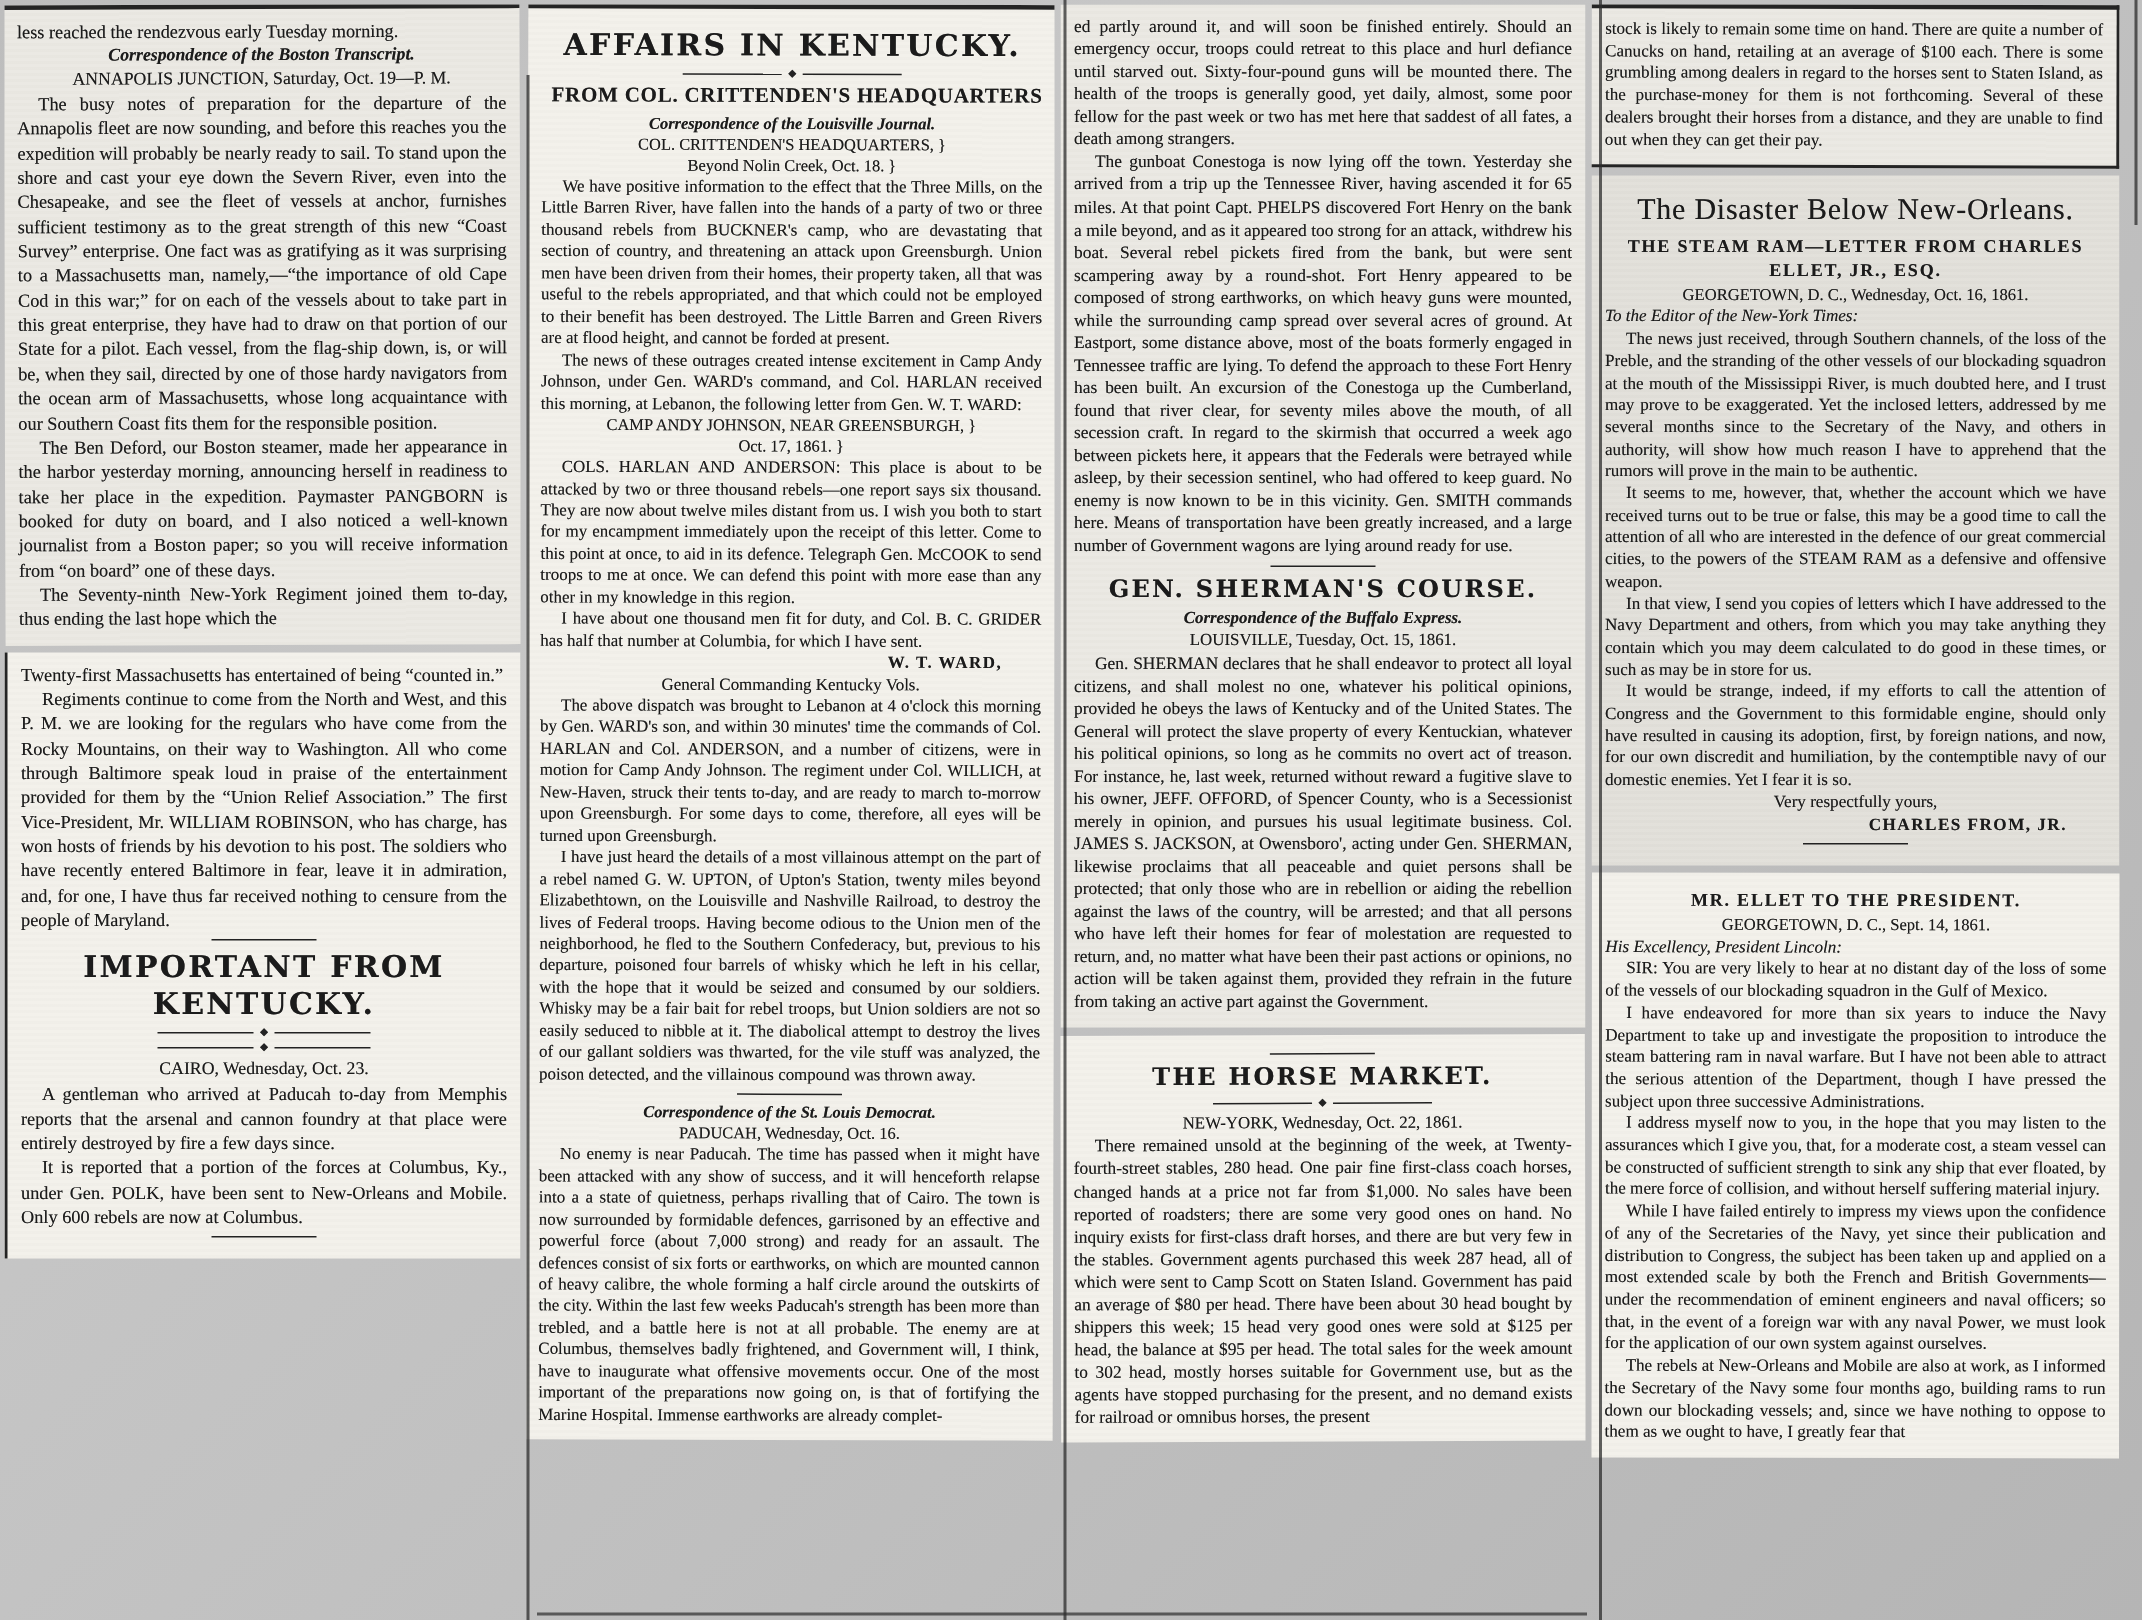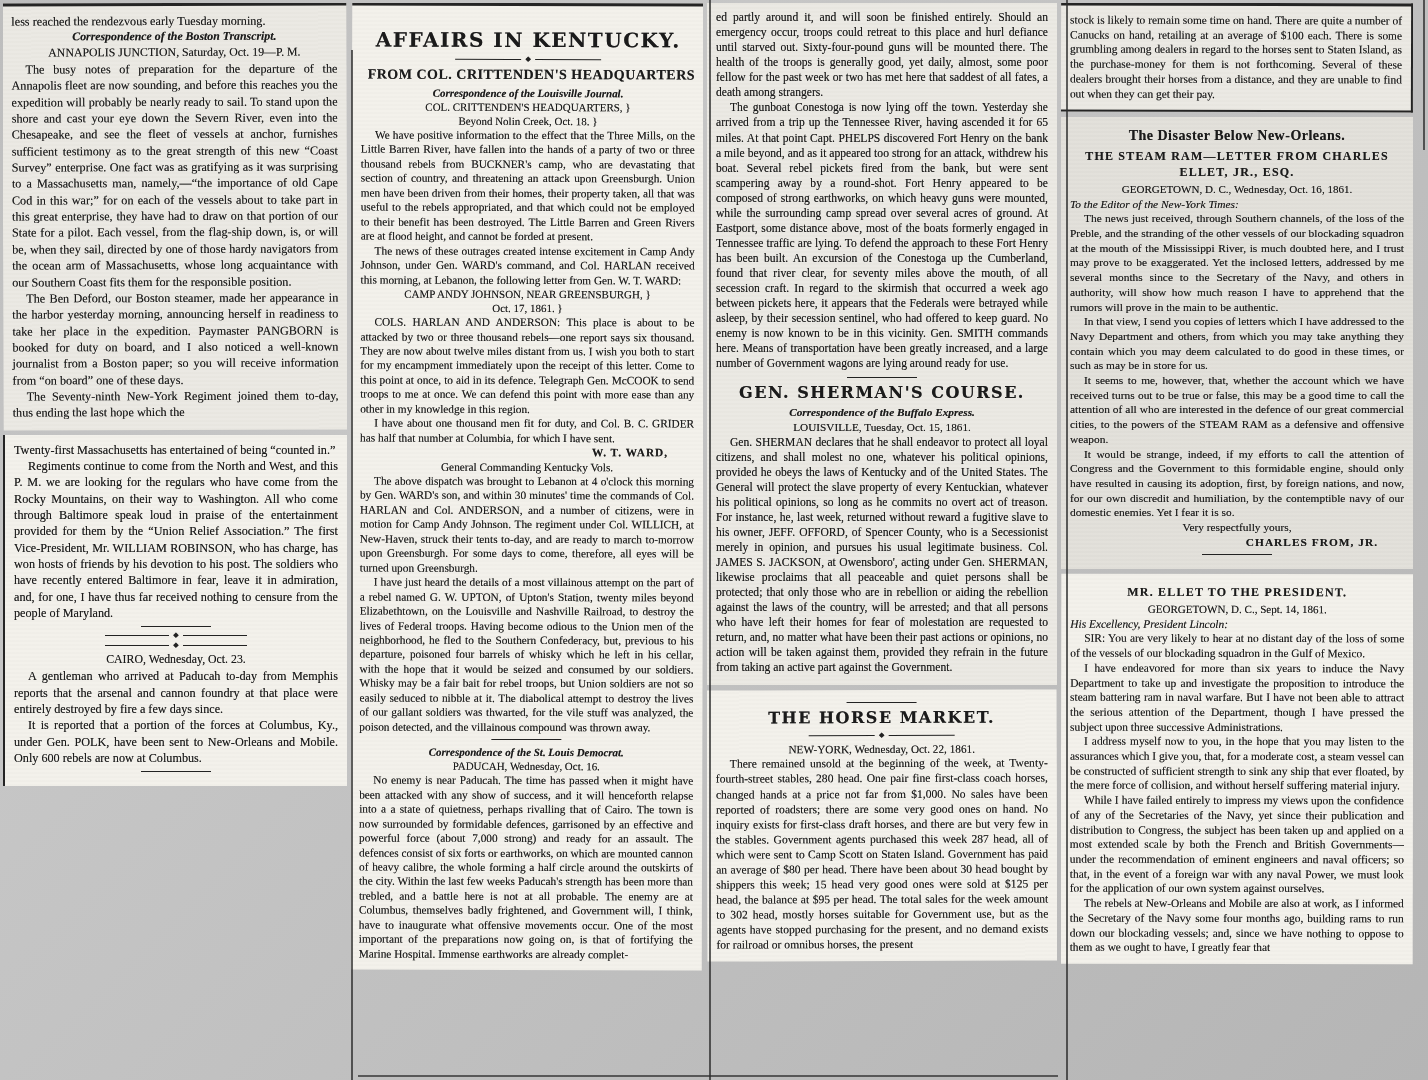--- a/index.html
+++ b/index.html
@@ -23,23 +23,23 @@
   }
   .c-light { background-color:#f3f1eb; }
   .c-mid   { background-color:#ebe9e3; }
   .c-dim   { background-color:#e2e0da; }
   .edge-top    { border-top:3px solid #242424; }
   .edge-bottom { border-bottom:2.5px solid #242424; }
   .edge-left   { border-left:2.5px solid #242424; }
   .edge-right  { border-right:2.5px solid #242424; }
   .para { text-align:justify; text-indent:14px; }
   .cont { text-indent:0; }
-  .headline  { font-family:"DejaVu Serif",serif; font-weight:bold; text-align:center; font-size:20px; line-height:1.25; letter-spacing:1.5px; margin:15px 0 2px; }
+  .headline  { font-family:"DejaVu Serif",serif; font-weight:bold; text-align:center; font-size:20px; line-height:1.25; letter-spacing:1.5px; margin:5px 0 2px; }
   .headline2 { font-family:"DejaVu Serif",serif; font-weight:bold; text-align:center; font-size:16px; line-height:1.3; letter-spacing:1.5px; margin:4px 0 2px; }
-  .headline3 { font-weight:bold; text-align:center; font-size:14px; line-height:1.3; letter-spacing:.5px; margin:3px 0 1px; }
+  .headline3 { font-weight:normal; text-align:center; font-size:20px; line-height:1.3; letter-spacing:.5px; margin:3px 0 1px; }
   .deck { font-weight:bold; text-align:center; font-size:15px; line-height:1.5; margin:3px 12px; }
   .subhead  { font-weight:bold; text-align:right; font-size:14px; letter-spacing:.5px; margin:2px 0; }
   .subhead2 { font-weight:bold; text-align:center; font-size:12px; letter-spacing:1.2px; margin:4px 0 2px; }
   .byline { font-style:italic; font-weight:bold; text-align:center; font-size:.97em; }
   .byline-left { font-style:italic; text-align:left; font-size:1em; }
   .dateline { text-align:center; font-size:.97em; }
   .sig-right { text-align:right; padding-right:26px; font-weight:bold; letter-spacing:1px; }
   .sig-center { text-align:center; }
   .rule-plain { width:70px; border-top:1.6px solid #222; margin:5px auto; height:0; }
   .rule-diamond { display:flex; align-items:center; width:44%; margin:3px auto; gap:4px; }
@@ -63,20 +63,21 @@
           <div class="byline">Correspondence of the Boston Transcript.</div>
           <div class="dateline">ANNAPOLIS JUNCTION, Saturday, Oct. 19—P. M.</div>
           <div class="para">The busy notes of preparation for the departure of the Annapolis fleet are now sounding, and before this reaches you the expedition will probably be nearly ready to sail. To stand upon the shore and cast your eye down the Severn River, even into the Chesapeake, and see the fleet of vessels at anchor, furnishes sufficient testimony as to the great strength of this new “Coast Survey” enterprise. One fact was as gratifying as it was surprising to a Massachusetts man, namely,—“the importance of old Cape Cod in this war;” for on each of the vessels about to take part in this great enterprise, they have had to draw on that portion of our State for a pilot. Each vessel, from the flag-ship down, is, or will be, when they sail, directed by one of those hardy navigators from the ocean arm of Massachusetts, whose long acquaintance with our Southern Coast fits them for the responsible position.</div>
           <div class="para">The Ben Deford, our Boston steamer, made her appearance in the harbor yesterday morning, announcing herself in readiness to take her place in the expedition. Paymaster PANGBORN is booked for duty on board, and I also noticed a well-known journalist from a Boston paper; so you will receive information from “on board” one of these days.</div>
           <div class="para">The Seventy-ninth New-York Regiment joined them to-day, thus ending the last hope which the</div>
         </div>
         <div class="clip c-light edge-left">
           <div class="para cont">Twenty-first Massachusetts has entertained of being “counted in.”</div>
           <div class="para">Regiments continue to come from the North and West, and this P. M. we are looking for the regulars who have come from the Rocky Mountains, on their way to Washington. All who come through Baltimore speak loud in praise of the entertainment provided for them by the “Union Relief Association.” The first Vice-President, Mr. WILLIAM ROBINSON, who has charge, has won hosts of friends by his devotion to his post. The soldiers who have recently entered Baltimore in fear, leave it in admiration, and, for one, I have thus far received nothing to censure from the people of Maryland.</div>
           <div class="rule-plain"></div>
+          <div class="headline">IMPORTANT FROM KENTUCKY.</div>
           <div class="rule-diamond">
             <span class="rl"></span>
             <span class="di">◆</span>
             <span class="rl"></span>
           </div>
           <div class="rule-diamond">
             <span class="rl"></span>
             <span class="di">◆</span>
             <span class="rl"></span>
           </div>
@@ -139,22 +140,22 @@
       <div class="column col-4">
         <div class="clip c-mid edge-top edge-right edge-bottom" style="transform: rotate(0.15deg);">
           <div class="para cont">stock is likely to remain some time on hand. There are quite a number of Canucks on hand, retailing at an average of $100 each. There is some grumbling among dealers in regard to the horses sent to Staten Island, as the purchase-money for them is not forthcoming. Several of these dealers brought their horses from a distance, and they are unable to find out when they can get their pay.</div>
         </div>
         <div class="clip c-dim">
           <div class="headline3">The Disaster Below New-Orleans.</div>
           <div class="subhead2">THE STEAM RAM—LETTER FROM CHARLES ELLET, JR., ESQ.</div>
           <div class="dateline">GEORGETOWN, D. C., Wednesday, Oct. 16, 1861.</div>
           <div class="byline-left">To the Editor of the New-York Times:</div>
           <div class="para">The news just received, through Southern channels, of the loss of the Preble, and the stranding of the other vessels of our blockading squadron at the mouth of the Mississippi River, is much doubted here, and I trust may prove to be exaggerated. Yet the inclosed letters, addressed by me several months since to the Secretary of the Navy, and others in authority, will show how much reason I have to apprehend that the rumors will prove in the main to be authentic.</div>
+          <div class="para">It seems to me, however, that, whether the account which we have received turns out to be true or false, this may be a good time to call the attention of all who are interested in the defence of our great commercial cities, to the powers of the STEAM RAM as a defensive and offensive weapon.</div>
           <div class="para">In that view, I send you copies of letters which I have addressed to the Navy Department and others, from which you may take anything they contain which you may deem calculated to do good in these times, or such as may be in store for us.</div>
-          <div class="para">It seems to me, however, that, whether the account which we have received turns out to be true or false, this may be a good time to call the attention of all who are interested in the defence of our great commercial cities, to the powers of the STEAM RAM as a defensive and offensive weapon.</div>
           <div class="para">It would be strange, indeed, if my efforts to call the attention of Congress and the Government to this formidable engine, should only have resulted in causing its adoption, first, by foreign nations, and now, for our own discredit and humiliation, by the contemptible navy of our domestic enemies. Yet I fear it is so.</div>
           <div class="sig-center">Very respectfully yours,</div>
           <div class="sig-right">CHARLES FROM, JR.</div>
           <div class="rule-plain"></div>
         </div>
         <div class="clip c-light" style="transform: rotate(0.1deg);">
           <div class="subhead2">MR. ELLET TO THE PRESIDENT.</div>
           <div class="dateline">GEORGETOWN, D. C., Sept. 14, 1861.</div>
           <div class="byline-left">His Excellency, President Lincoln:</div>
           <div class="para">SIR: You are very likely to hear at no distant day of the loss of some of the vessels of our blockading squadron in the Gulf of Mexico.</div>

